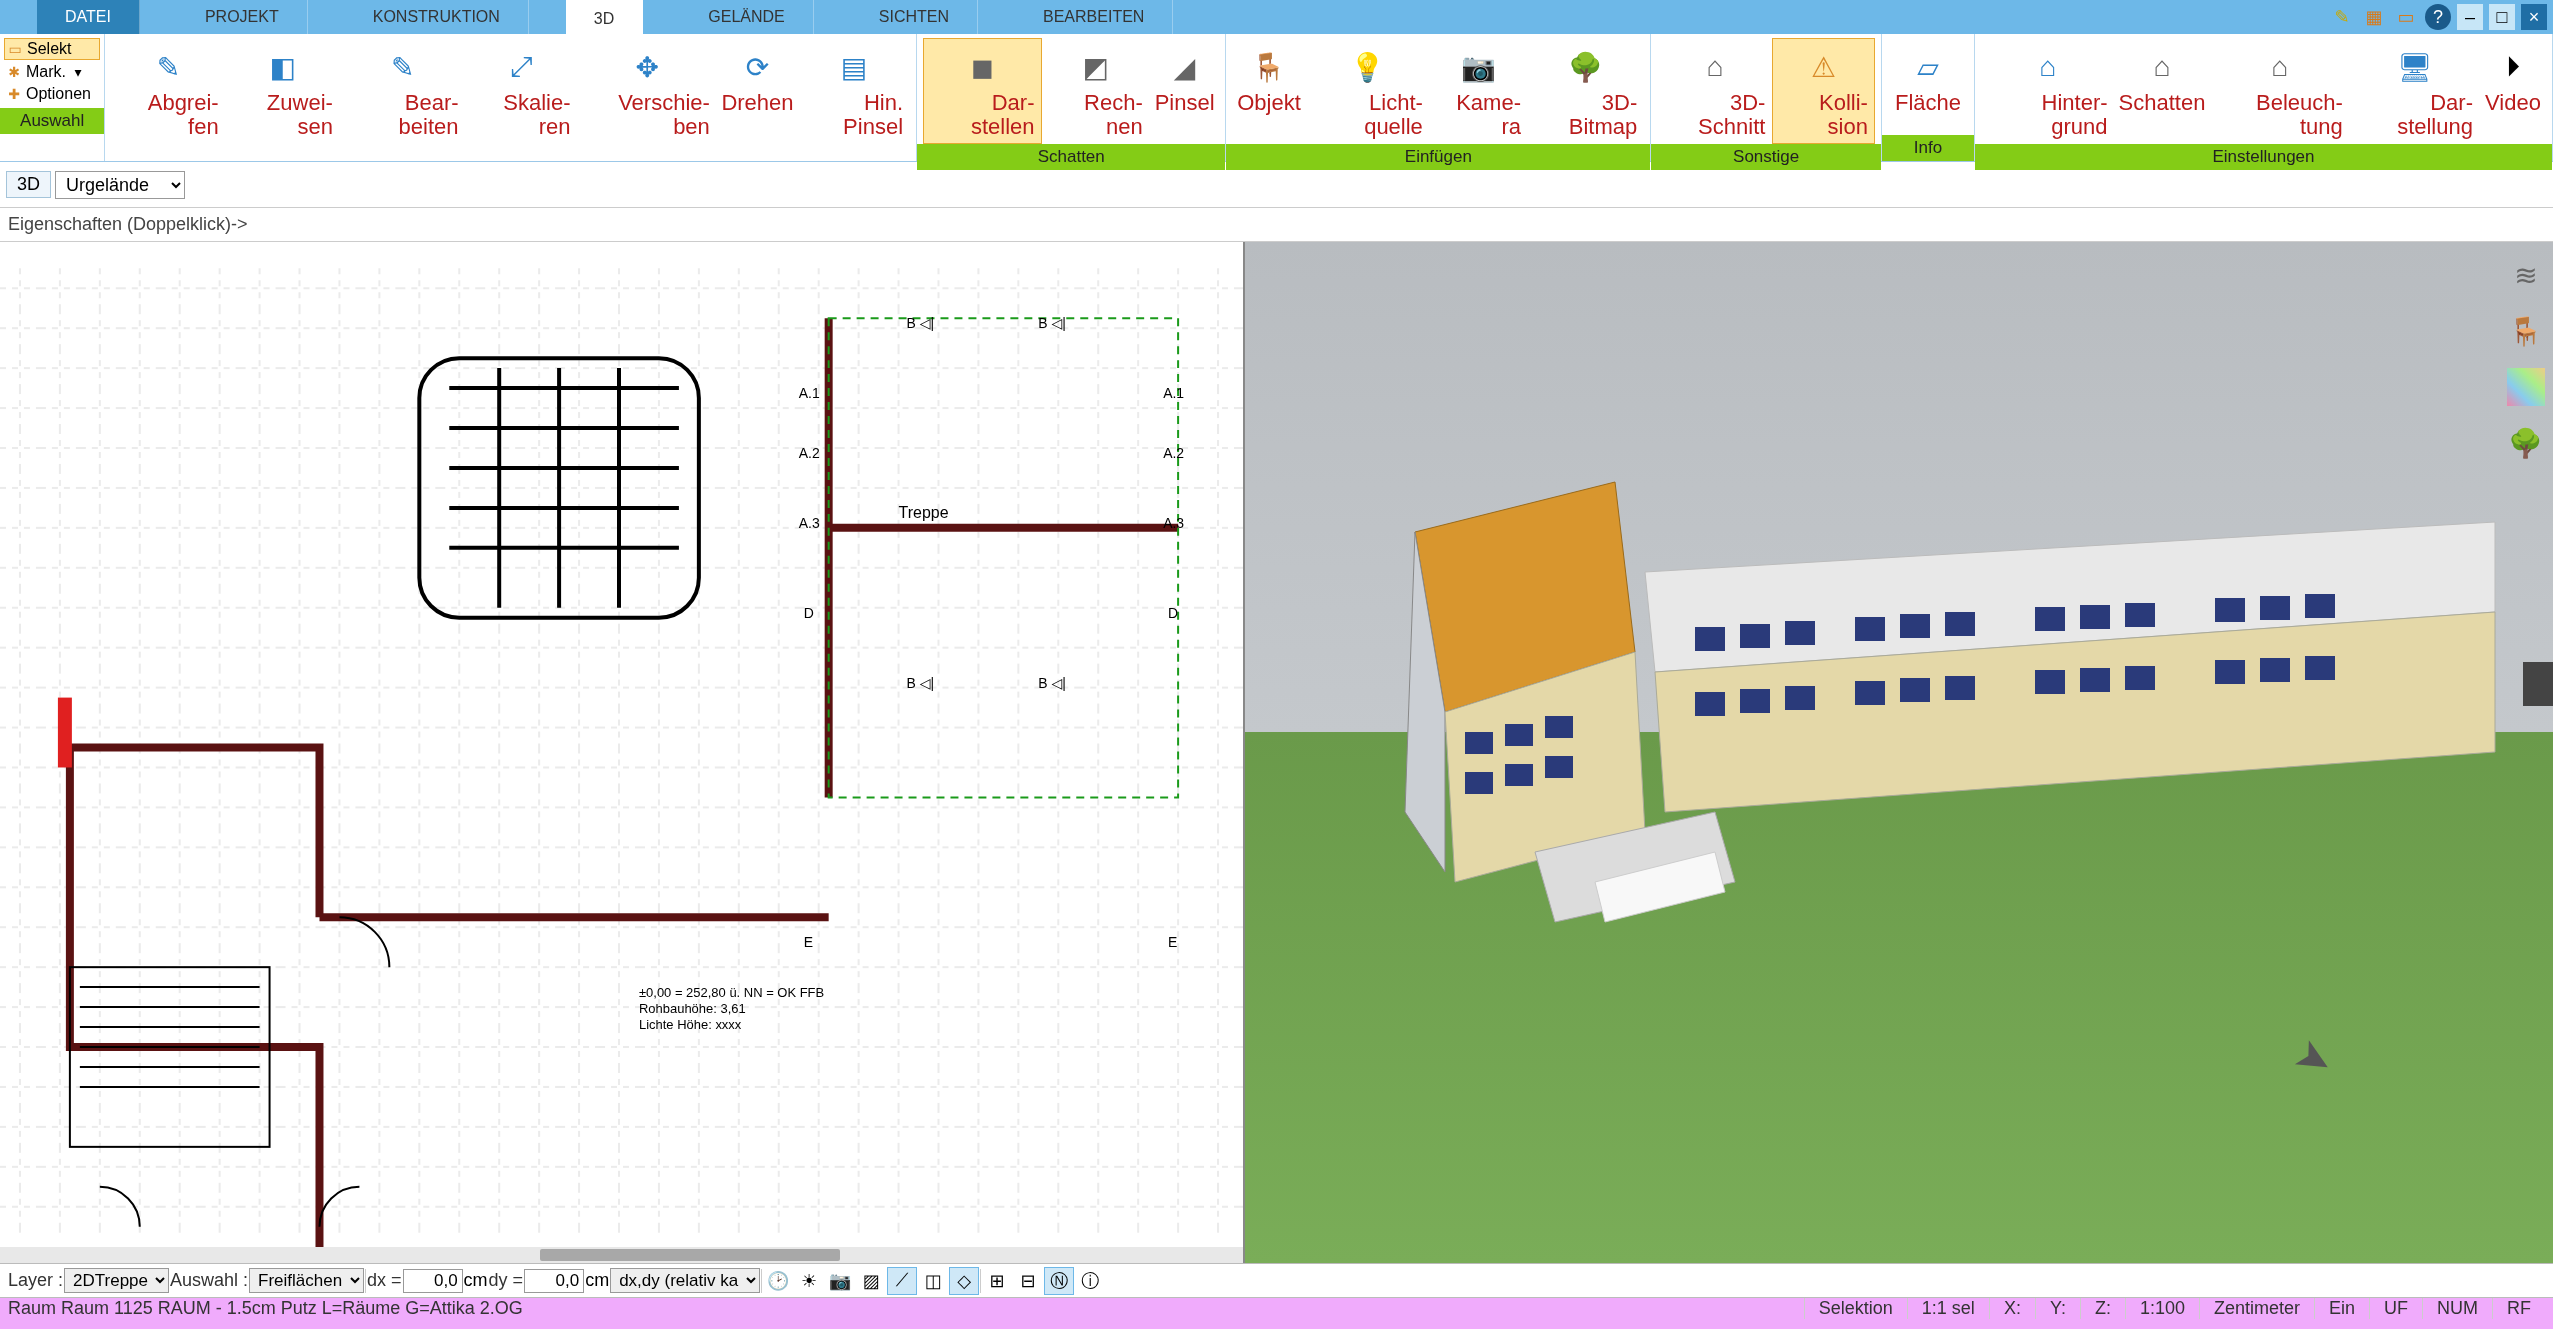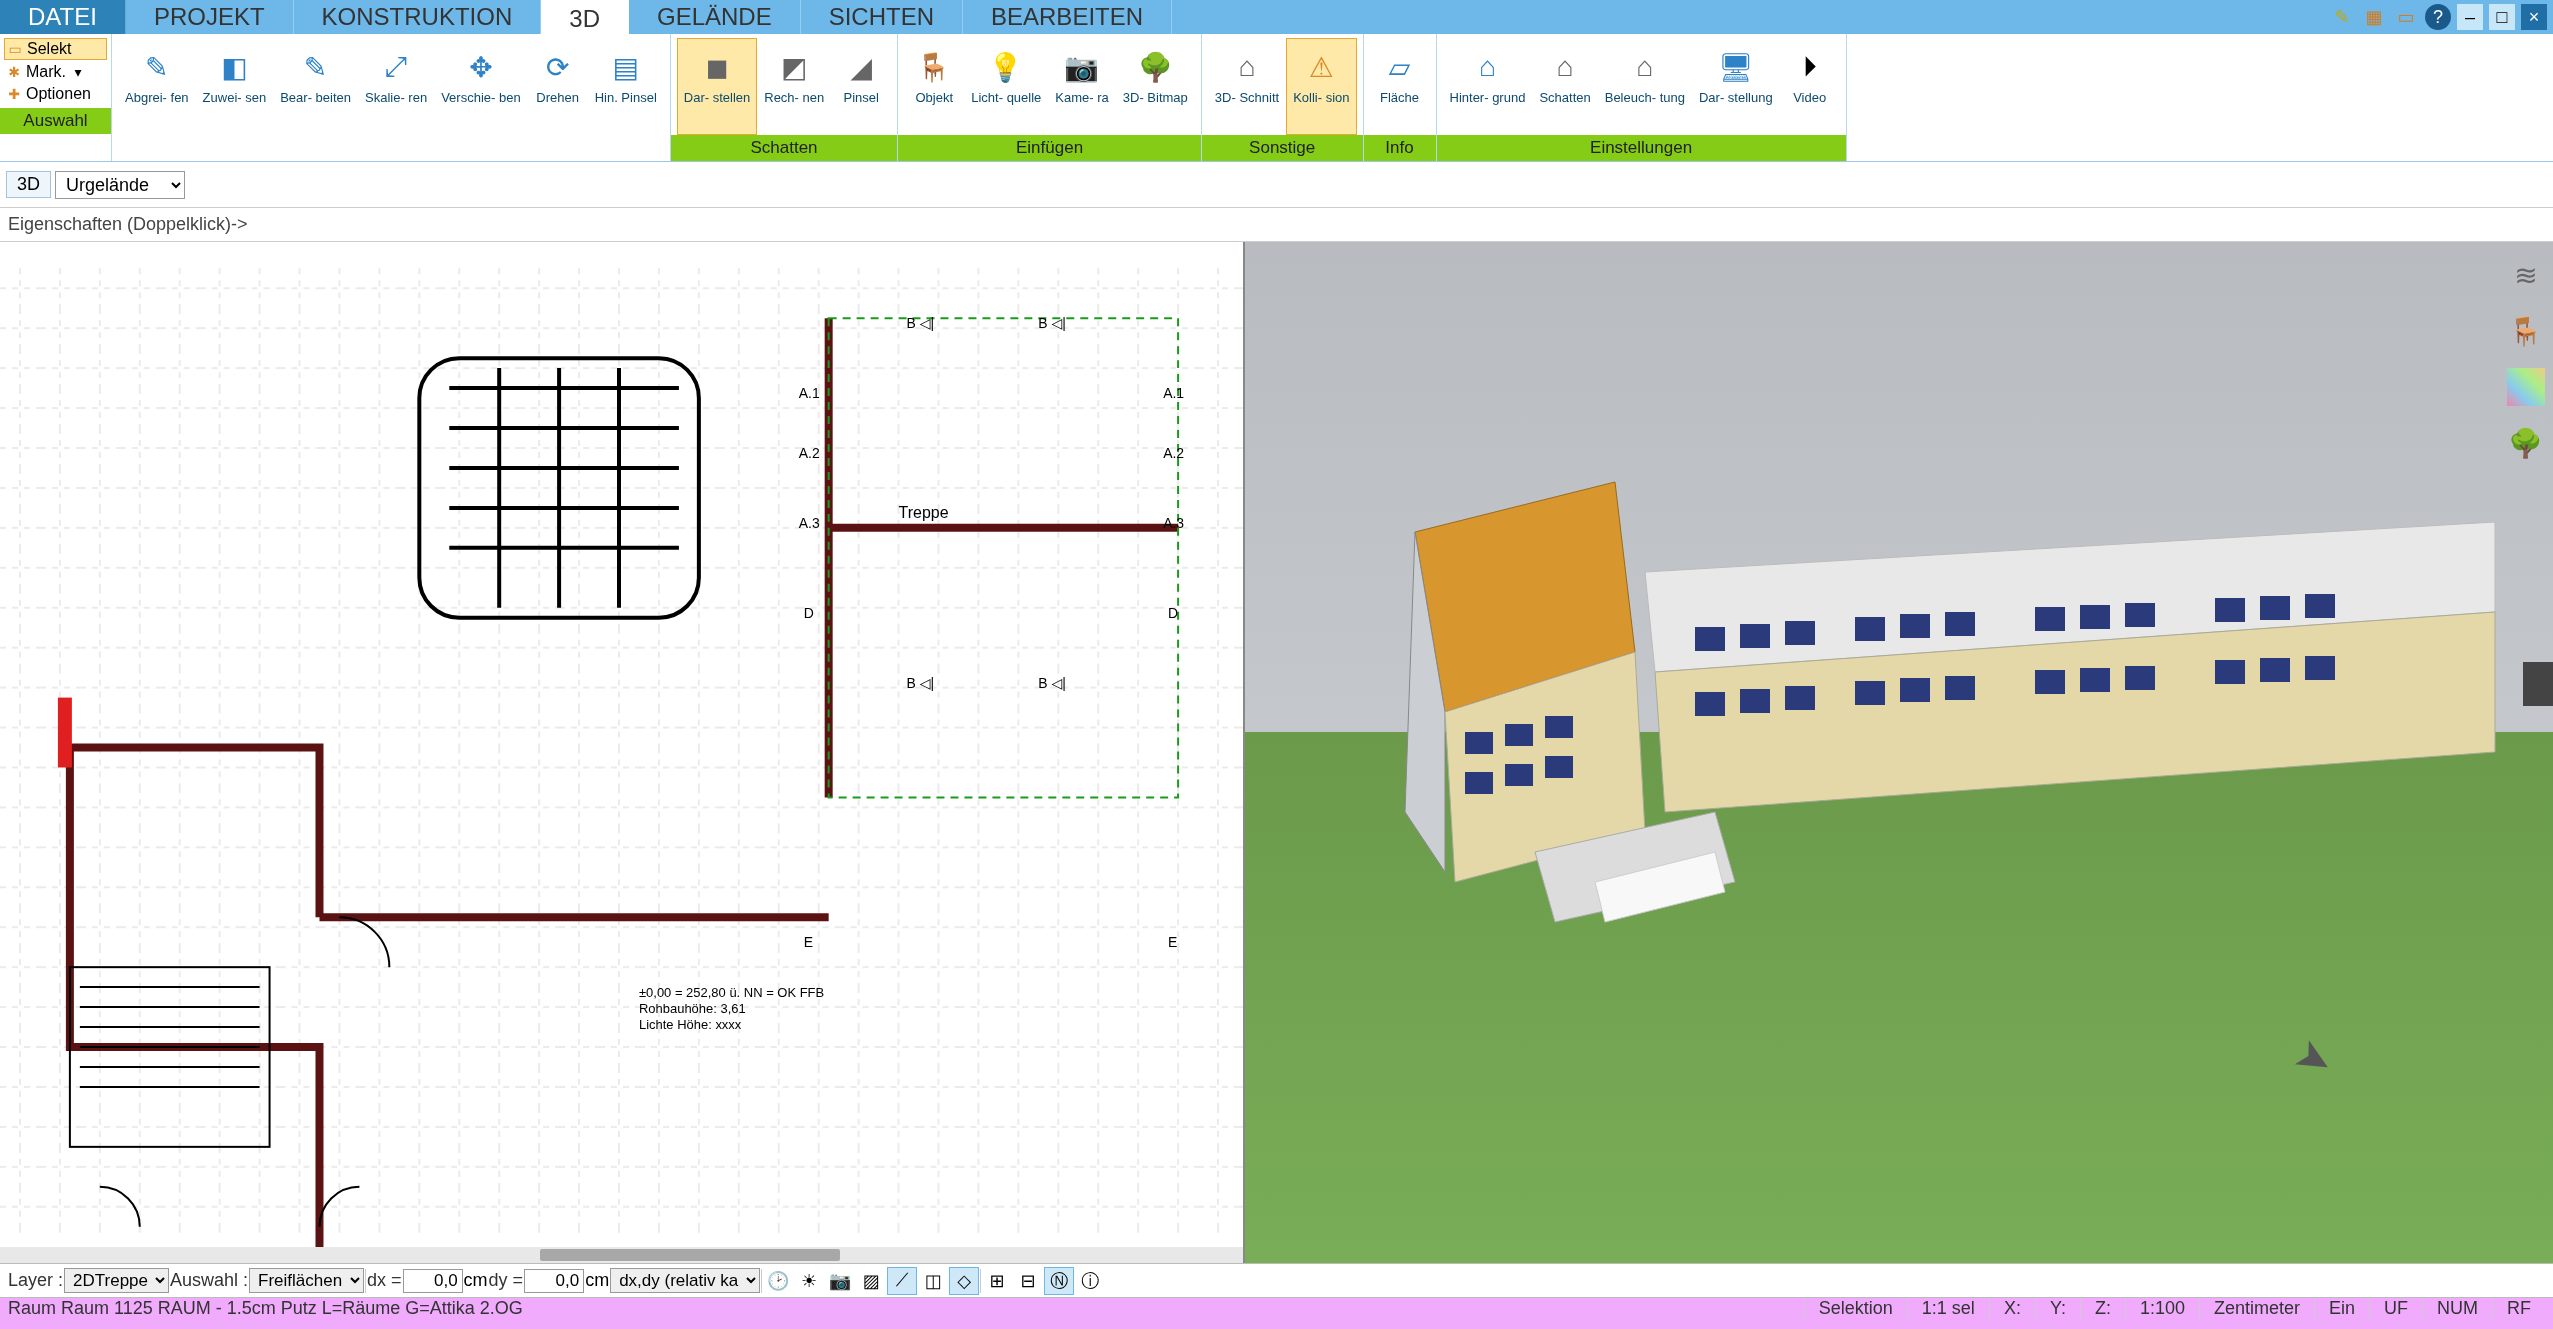--- a/index.html
+++ b/index.html
@@ -1,40 +1,40 @@
 <!DOCTYPE html>
 <html><head>
 <meta charset="utf-8">
 <style>
 * { margin: 0; padding: 0; box-sizing: border-box; font-family: "Segoe UI", Arial, sans-serif; }
 body { width: 2553px; height: 1329px; background: #fff; overflow: hidden; font-size: 18px; }
 
 
 .menubar { display: flex; height: 34px; background: #6db8e8; align-items: stretch; }
-.menu-item { padding: 16px 28px; display: flex; align-items: center; font-size: 24px; color: #333; cursor: pointer; border-right: 1px solid rgba(255,255,255,0.3); }
+.menu-item { padding: 16px 28px; display: flex; align-items: center; font-size: 16px; color: #333; cursor: pointer; border-right: 1px solid rgba(255,255,255,0.3); margin-left: 37px; }
 .menu-item.dark { background: #2d82b8; color: #fff; }
 .menu-item.active { background: #fff; color: #333; border-top: 3px solid #fff; }
 .menubar-spacer { flex: 1; }
 .menubar-icons { display: flex; align-items: center; gap: 6px; padding-right: 6px; }
 .menubar-icons span { width: 26px; height: 26px; display: flex; align-items: center; justify-content: center; font-size: 18px; cursor: pointer; }
 .mb-yellow { color: #c8a800; }
 .mb-orange { color: #d87a1a; }
 .mb-blue { background: #1a5a8a; color: #fff; border-radius: 50%; }
 .mb-winmin { background: #c7e6f7; }
 .mb-winmax { background: #c7e6f7; }
 .mb-winclose { background: #1f6ea5; color: #fff; }
 
 
 .ribbon { display: flex; height: 128px; background: #fff; border-bottom: 1px solid #9cc8e8; }
 .ribbon-group { display: flex; flex-direction: column; border-right: 1px solid #b8d8ef; }
 .ribbon-items { display: flex; flex: 1; padding: 4px 6px 0; }
 .ribbon-btn { display: flex; flex-direction: column; align-items: center; justify-content: flex-start; padding: 4px 6px; min-width: 60px; cursor: pointer; border: 1px solid transparent; }
 .ribbon-btn.active { background: #ffe9a8; border: 1px solid #e8a830; }
 .ribbon-btn .ricon { width: 40px; height: 40px; margin: 4px 0; display: flex; align-items: center; justify-content: center; font-size: 28px; }
-.ribbon-btn .rlabel { font-size: 13px; color: #0c4a6e; text-align: center; line-height: 1.1; }
+.ribbon-btn .rlabel { font-size: 22px; color: #b91c1c; text-align: right; line-height: 1.1; }
 .ribbon-label { text-align: center; font-size: 17px; padding: 3px 0; background: #84cc16; color: #222; }
 
 .ribbon-group.auswahl { width: 112px; }
 .auswahl-stack { display: flex; flex-direction: column; gap: 2px; padding: 4px; font-size: 16px; }
 .auswahl-stack .row { display: flex; align-items: center; gap: 4px; cursor: pointer; padding: 1px 2px; }
 .auswahl-stack .selekt { background: #ffe9a8; border: 1px solid #e8a830; }
 .mini-icon { width: 16px; height: 16px; display: inline-flex; align-items: center; justify-content: center; font-size: 14px; }
 
 
 .subbar { display: flex; align-items: center; height: 46px; background: #fff; border-bottom: 1px solid #ccc; padding: 0 6px; gap: 4px; }

